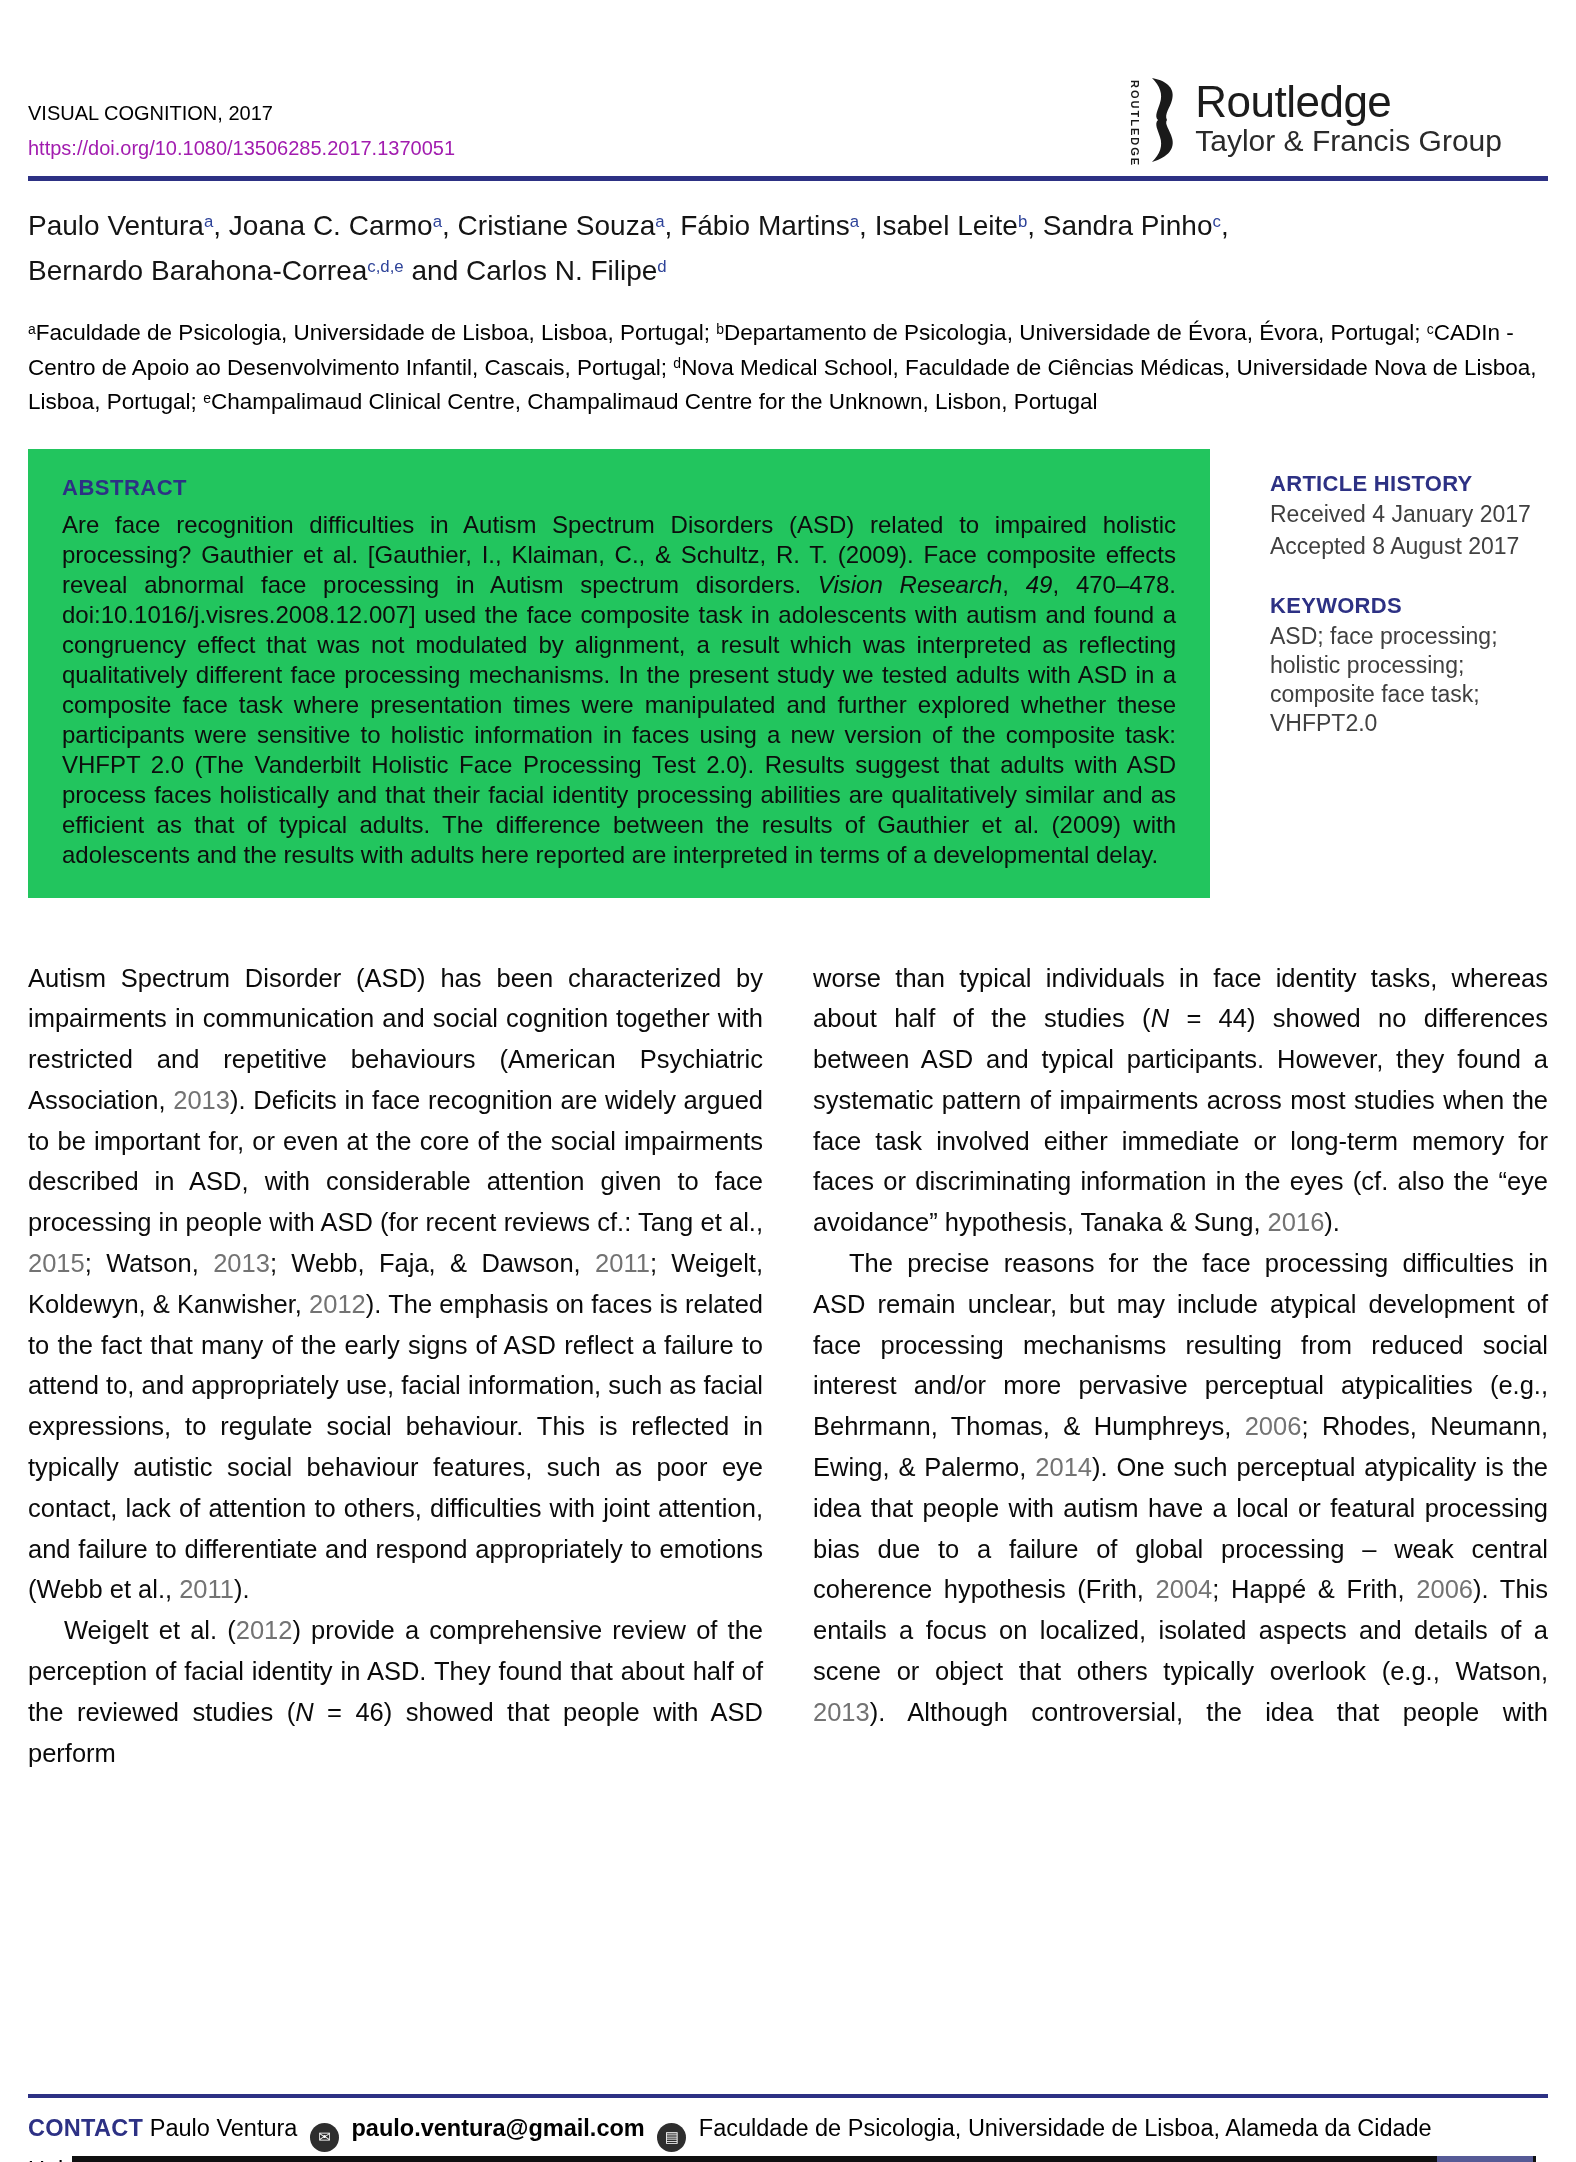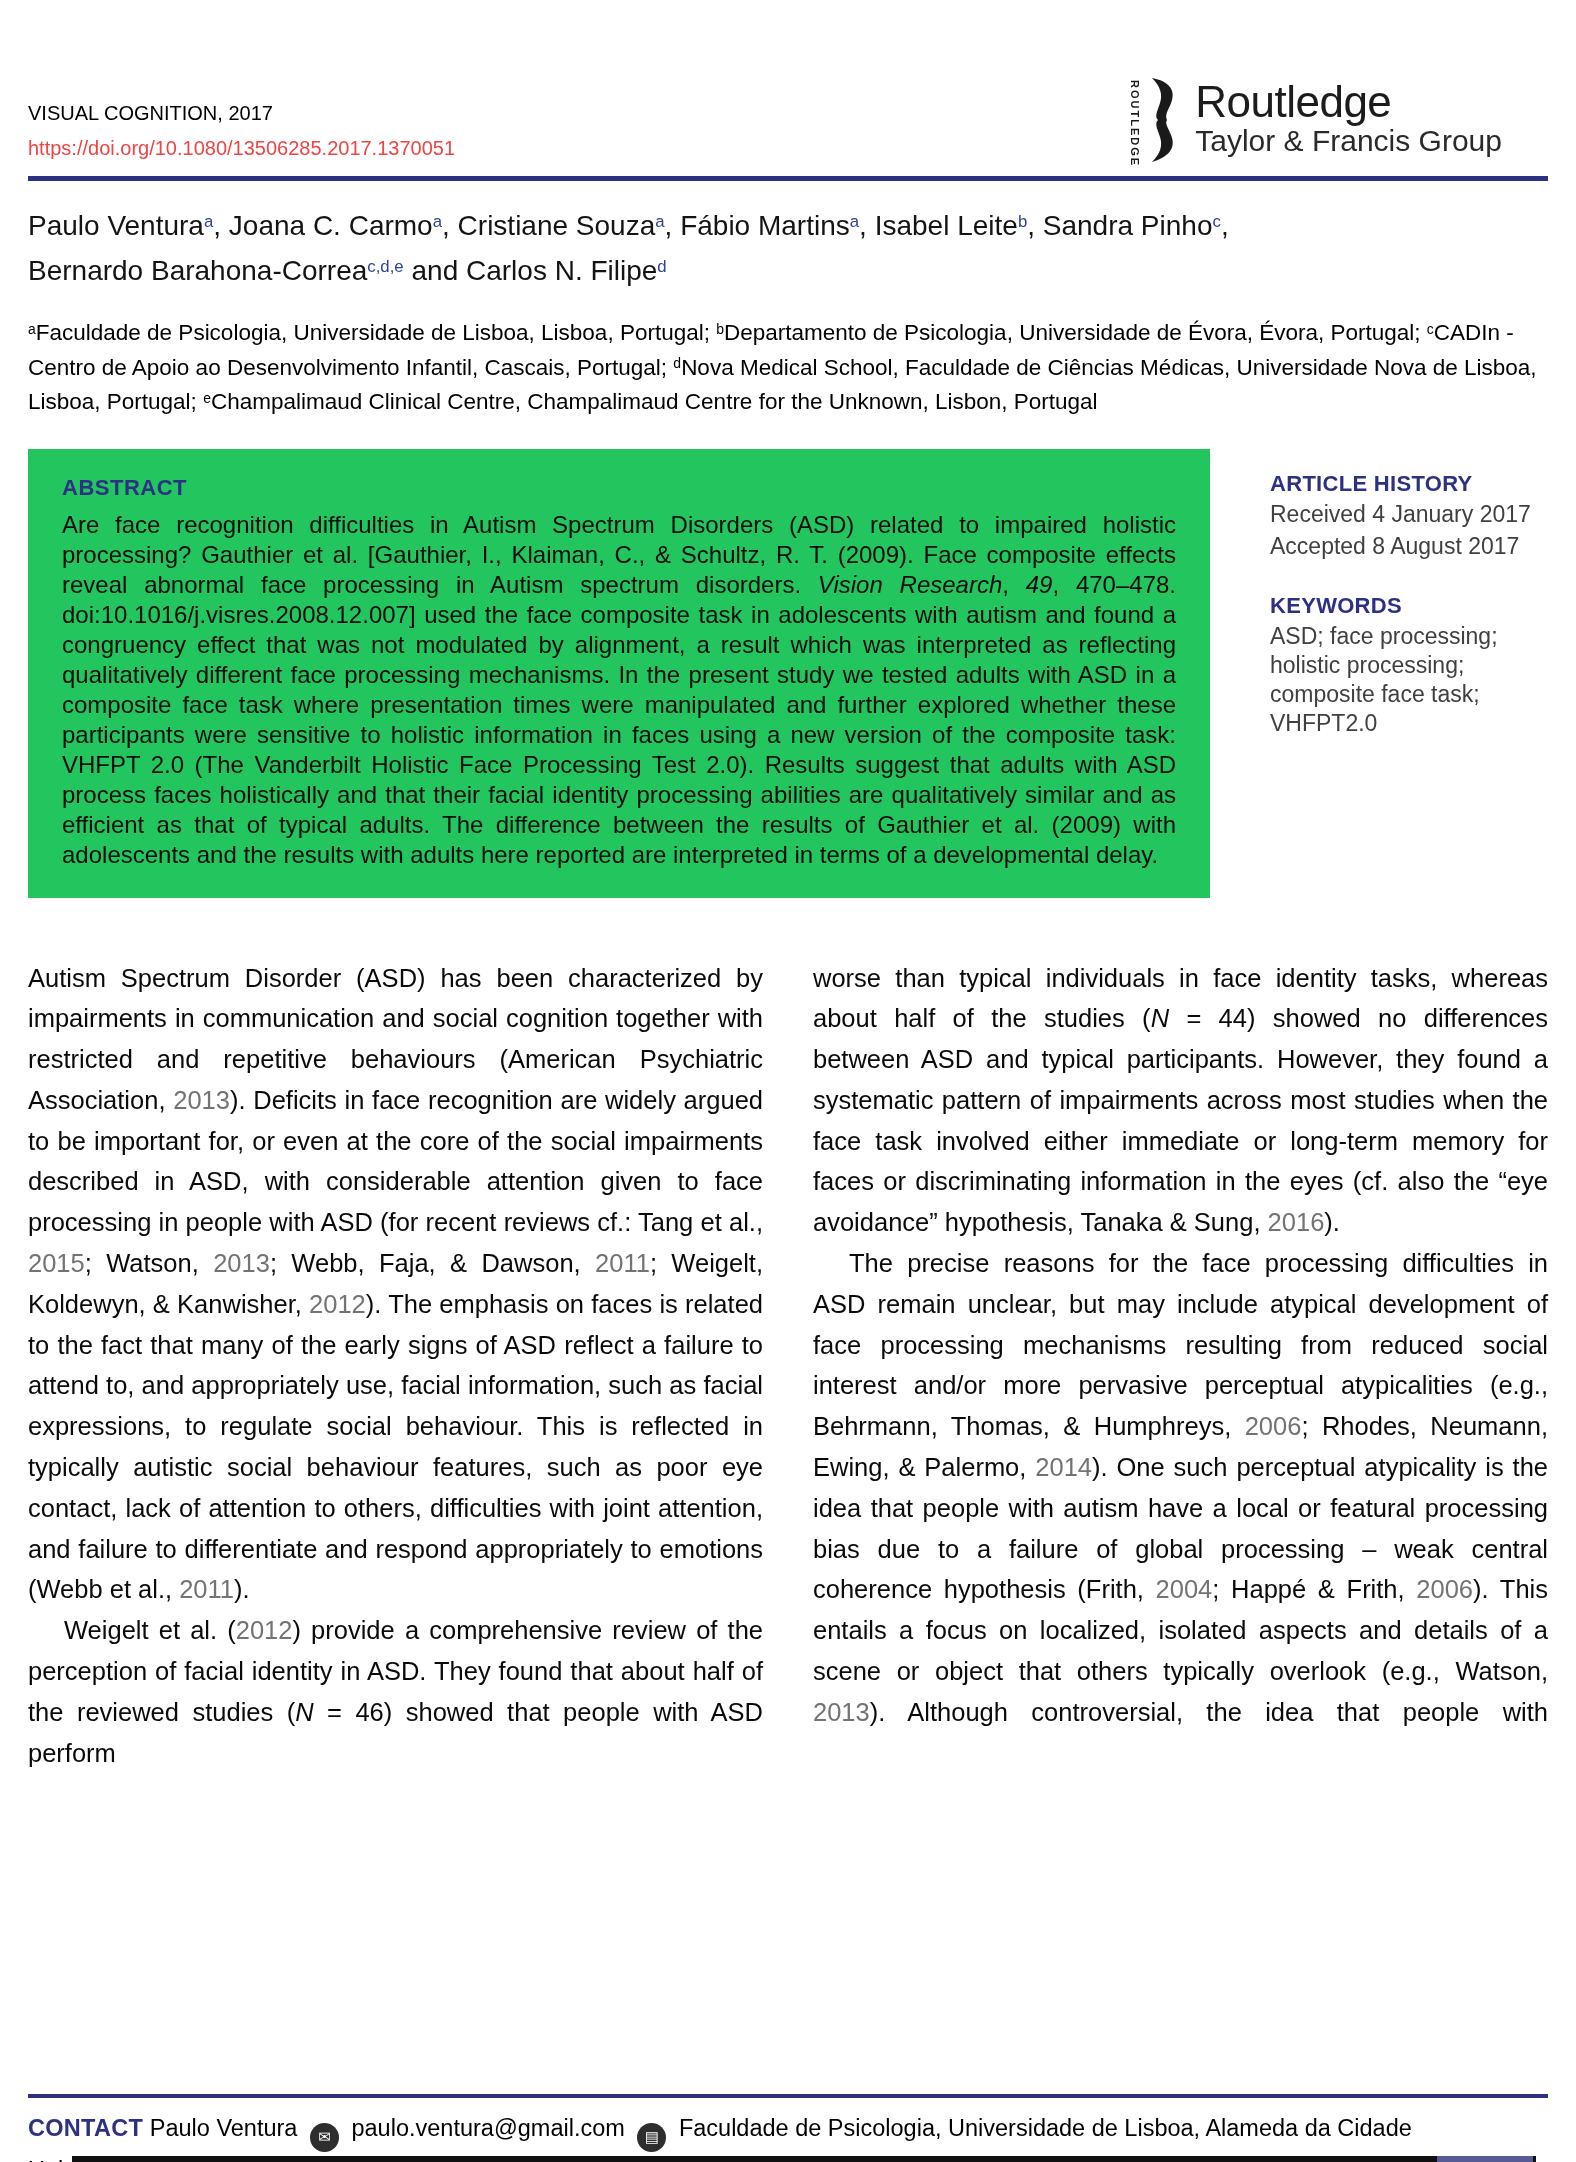--- a/index.html
+++ b/index.html
@@ -10,21 +10,21 @@
     background:#ffffff;
     overflow:hidden;
     font-family:"Liberation Sans", sans-serif;
     color:#111;
   }
   .content { padding:0 28px; }
 
   
   .header-row { display:flex; justify-content:space-between; align-items:flex-start; margin-top:78px; }
   .journal-block { font-size:20px; line-height:35px; color:#000; padding-top:18px; }
-  .journal-block .doi { color:#ef4444; text-decoration:none; }
+  .journal-block .doi { color:#a21caf; text-decoration:none; }
   .logo-block { display:flex; align-items:flex-start; gap:6px; padding-right:46px; }
   .logo-vertical {
     writing-mode:vertical-rl;
     font-size:11px; font-weight:bold; letter-spacing:2px; color:#1a1a1a;
     height:80px; text-align:center; padding-top:2px;
   }
   .logo-mark svg { display:block; }
   .logo-textcol { margin-left:8px; }
   .logo-name { font-size:44px; font-weight:500; color:#1c1c1c; line-height:48px; letter-spacing:-0.5px; }
   .logo-group { font-size:30px; color:#2a2a2a; line-height:30px; }
@@ -76,21 +76,21 @@
   
   .footer { position:absolute; left:28px; right:28px; top:2094px; }
   .footer-rule { height:4px; background:#2d3184; }
   .contact-line { margin-top:12px; font-size:23.5px; line-height:36px; color:#000; }
   .contact-label { color:#2d3184; font-weight:700; letter-spacing:0.3px; }
   .circle-icon {
     display:inline-flex; align-items:center; justify-content:center;
     width:29px; height:29px; border-radius:50%; background:#2e2e2e;
     color:#fff; font-size:15px; vertical-align:-6px; margin:0 6px;
   }
-  .email-text { color:#000; text-decoration:none; }
+  .email-text { color:#000; text-decoration:none;font-weight:bold; }
 
   
   .bottom-bar { position:absolute; bottom:0; left:72px; width:1464px; height:6px; background:#101010; }
   .bottom-bar-accent { position:absolute; bottom:0; left:1437px; width:96px; height:6px; background:#565b96; }
 </style>
 </head>
 <body>
 
 <div class="page">
   <div class="content">

